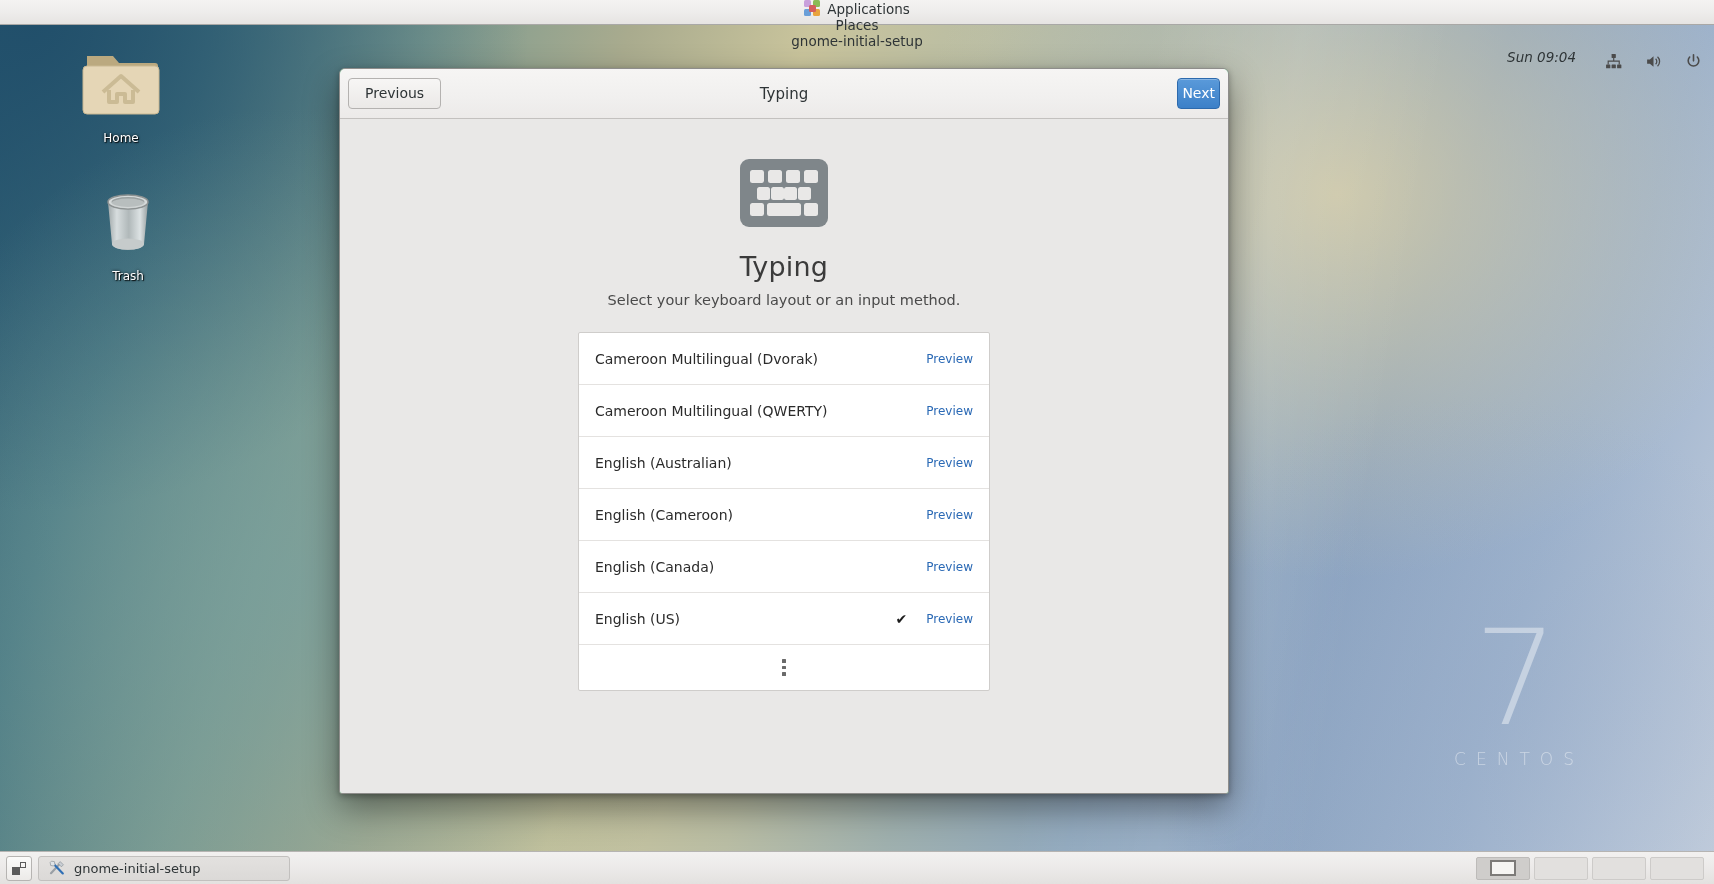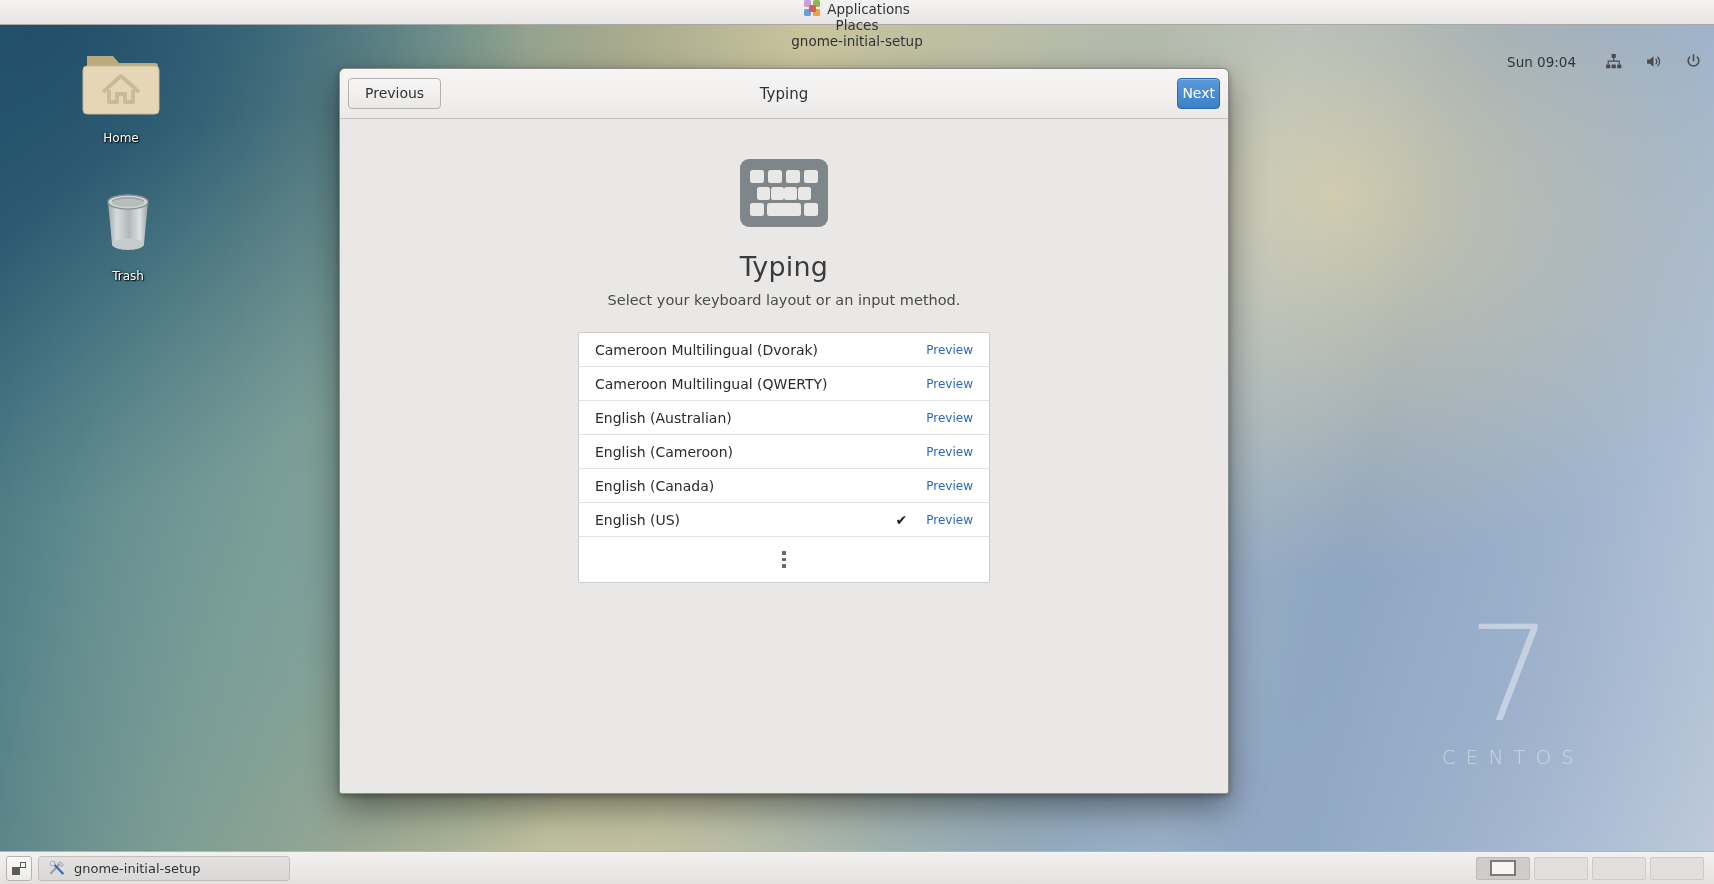--- a/index.html
+++ b/index.html
@@ -44,41 +44,41 @@
     text-align: center; pointer-events: none; user-select: none;
   }
   #watermark .wm-7 {
     font-family: "DejaVu Sans", sans-serif;
     font-size: 132px; font-weight: 200; line-height: 0.95;
     color: rgba(255,255,255,0.42);
     letter-spacing: -2px;
   }
   #watermark .wm-name {
     font-family: "DejaVu Sans", sans-serif;
-    font-size: 20px; font-weight: 300;
+    font-size: 17px; font-weight: 300;
     color: rgba(255,255,255,0.45);
     letter-spacing: 10px; margin-top: 8px; margin-left: 8px;
   }
 
   
   #top-panel {
     position: absolute; left: 0; top: 0; width: 1714px; height: 25px;
     background: linear-gradient(to bottom, #f4f3f2 0%, #eeedec 48%, #e6e4e2 100%);
     border-bottom: 1px solid #a9a8a6;
     display: flex; align-items: center;
     font-size: 13.5px; color: #2e3436;
     z-index: 50;
     flex-direction: column;
   }
   .panel-item {
     height: 25px; display: flex; align-items: center; gap: 6px;
     padding: 0 9px; cursor: default; white-space: nowrap;
     font-family: "DejaVu Sans", sans-serif;
   }
-  #panel-right { margin-left: auto; display: flex; align-items: center; gap: 14px; padding-right: 8px; }
+  #panel-right { margin-left: auto; display: flex; align-items: flex-start; gap: 14px; padding-right: 8px; font-style: italic; }
   #clock { font-size: 13.5px; padding: 0 10px; color:#2e3436; }
   .tray-icon { width: 26px; height: 25px; display:flex; align-items:center; justify-content:center; }
   
   .apps-icon { width: 17px; height: 17px; position: relative; }
   .apps-icon i {
     position: absolute; width: 7px; height: 7px; border-radius: 1.5px; display:block;
   }
   .apps-icon i:nth-child(1){ left:0; top:0; background:#c9a0dc; }
   .apps-icon i:nth-child(2){ left:9px; top:0; background:#8aba56; }
   .apps-icon i:nth-child(3){ left:0; top:9px; background:#6a9fd8; }
@@ -165,21 +165,21 @@
     font-size: 14.5px; color: #4a4a4a; margin-bottom: 24px;
     font-family: "DejaVu Sans", sans-serif;
   }
 
   
   #layout-list {
     width: 412px; background: #ffffff;
     border: 1px solid #cfcdcb; border-radius: 2px;
   }
   .list-row {
-    height: 34px; display: flex; align-items: center;
+    height: 52px; display: flex; align-items: center;
     padding: 0 16px; border-bottom: 1px solid #e4e2e0;
     cursor: default;
   }
   .list-row:last-child { border-bottom: none; }
   .row-label {
     font-size: 14px; color: #2b2b2b; flex: 1;
     font-family: "DejaVu Sans", sans-serif;
   }
   .row-check {
     width: 26px; text-align: center; font-size: 14px; color: #1c1c1c;

